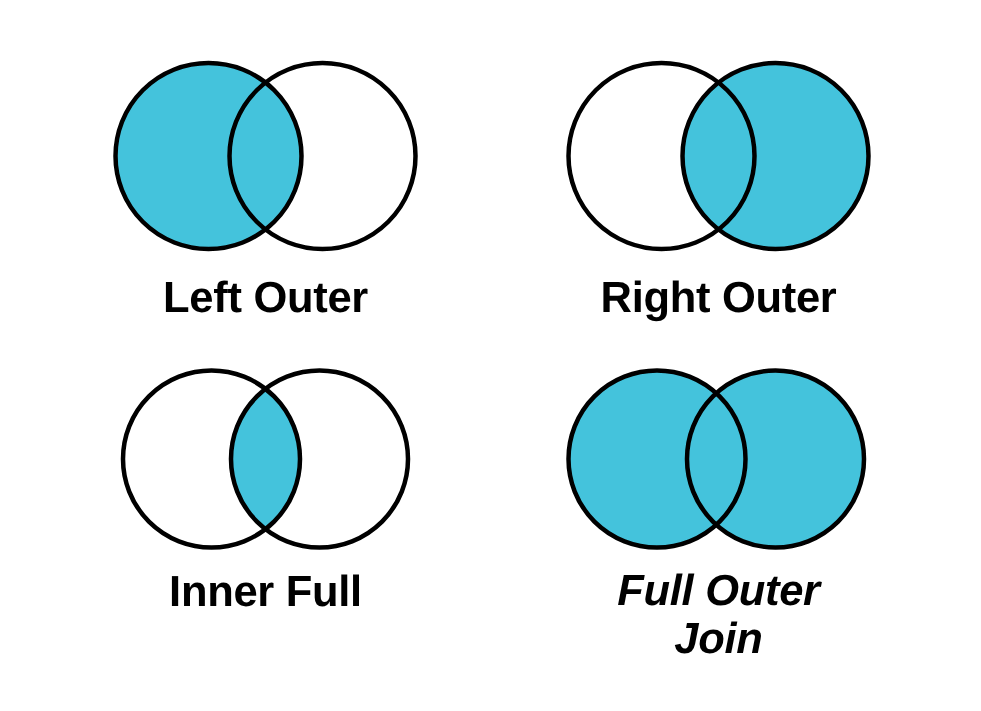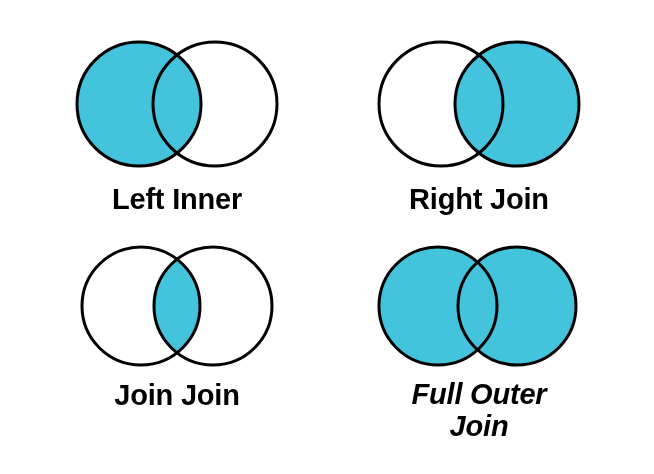--- a/index.html
+++ b/index.html
@@ -71,21 +71,21 @@
 
       <circle cx="148" cy="68" r="62" fill="#ffffff"></circle>
 
       <g clip-path="url(#clipA-left)">
         <circle cx="148" cy="68" r="62" fill="#44c3dc"></circle>
       </g>
 
       <circle cx="72" cy="68" r="62" fill="none" stroke="#000000" stroke-width="3"></circle>
       <circle cx="148" cy="68" r="62" fill="none" stroke="#000000" stroke-width="3"></circle>
     </svg>
-    <div class="join-caption">Left Inner</div>
+    <div class="join-caption">Left Outer</div>
   </div>
 
   <div class="join-cell" id="cell-right-join">
     <svg class="venn-figure" width="220" height="136" viewBox="0 0 220 136" xmlns="http://www.w3.org/2000/svg">
       <defs>
         <clipPath id="clipA-right">
             <circle cx="72" cy="68" r="62"></circle>
           </clipPath>
       </defs>
 
@@ -93,21 +93,21 @@
 
       <circle cx="148" cy="68" r="62" fill="#44c3dc"></circle>
 
       <g clip-path="url(#clipA-right)">
         <circle cx="148" cy="68" r="62" fill="#44c3dc"></circle>
       </g>
 
       <circle cx="72" cy="68" r="62" fill="none" stroke="#000000" stroke-width="3"></circle>
       <circle cx="148" cy="68" r="62" fill="none" stroke="#000000" stroke-width="3"></circle>
     </svg>
-    <div class="join-caption">Right Join</div>
+    <div class="join-caption">Right Outer</div>
   </div>
 
   <div class="join-cell" id="cell-inner-join">
     <svg class="venn-figure" width="220" height="128" viewBox="0 0 220 128" xmlns="http://www.w3.org/2000/svg">
       <defs>
         <clipPath id="clipA-inner">
             <circle cx="74" cy="64" r="59"></circle>
           </clipPath>
       </defs>
 
@@ -115,21 +115,21 @@
 
       <circle cx="146" cy="64" r="59" fill="#ffffff"></circle>
 
       <g clip-path="url(#clipA-inner)">
         <circle cx="146" cy="64" r="59" fill="#44c3dc"></circle>
       </g>
 
       <circle cx="74" cy="64" r="59" fill="none" stroke="#000000" stroke-width="3"></circle>
       <circle cx="146" cy="64" r="59" fill="none" stroke="#000000" stroke-width="3"></circle>
     </svg>
-    <div class="join-caption">Join Join</div>
+    <div class="join-caption">Inner Full</div>
   </div>
 
   <div class="join-cell" id="cell-full-outer-join">
     <svg class="venn-figure" width="220" height="128" viewBox="0 0 220 128" xmlns="http://www.w3.org/2000/svg">
       <defs>
         <clipPath id="clipA-full">
             <circle cx="69" cy="64" r="59"></circle>
           </clipPath>
       </defs>
 

